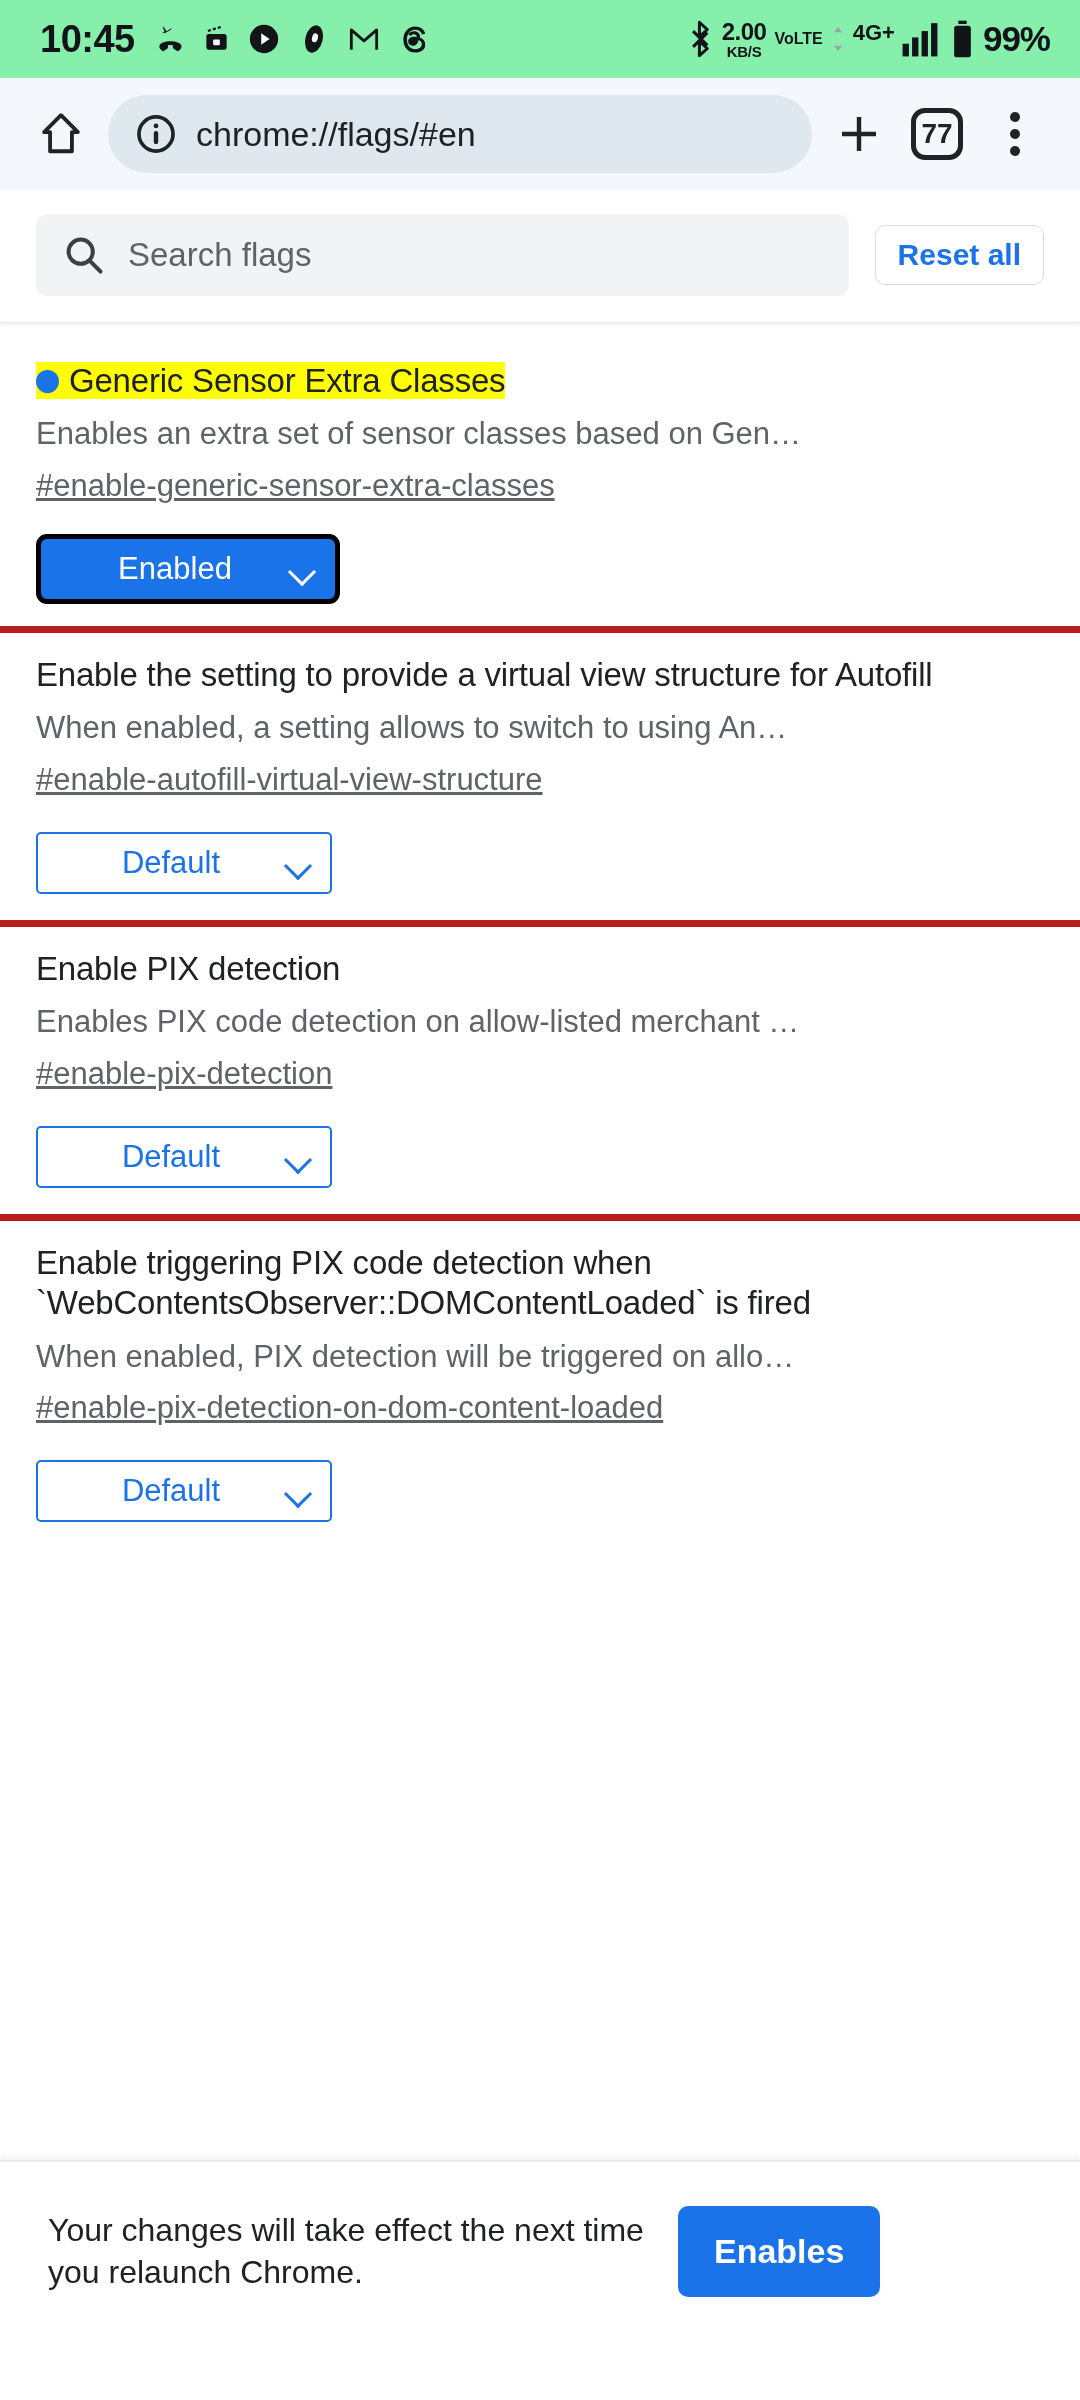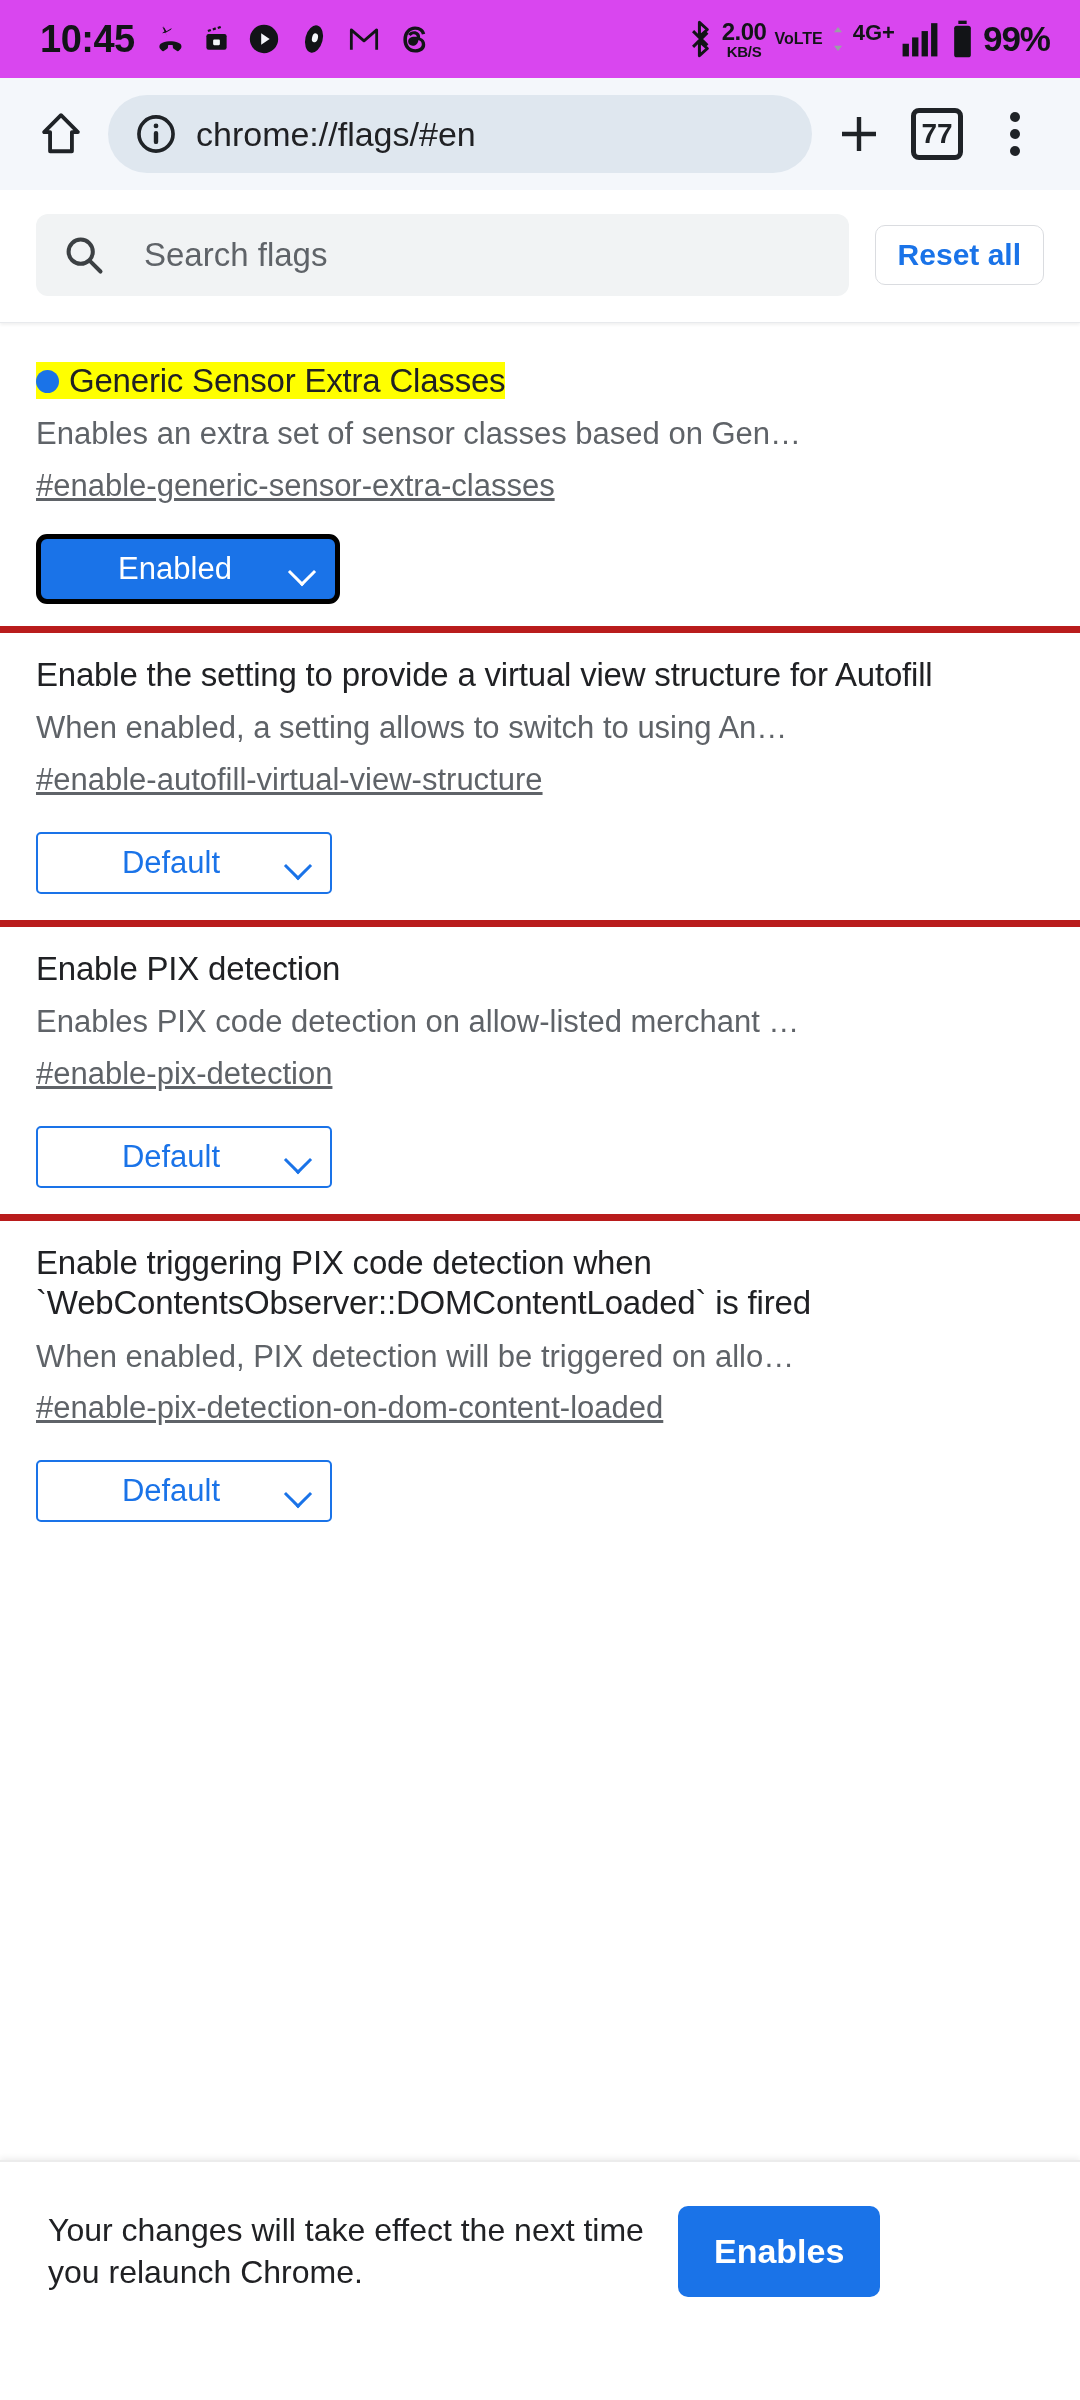--- a/index.html
+++ b/index.html
@@ -7,21 +7,21 @@
     width: 1080px; height: 2400px;
     font-family: "Liberation Sans", sans-serif;
     background: #ffffff;
     overflow: hidden;
   }
   body { position: relative; }
 
   
   .status-bar {
     height: 78px;
-    background: #d946ef;
+    background: #86efac;
     display: flex;
     align-items: center;
     justify-content: space-between;
     padding: 0 30px 0 40px;
   }
   .status-left { display: flex; align-items: center; gap: 17px; }
   .status-clock {
     font-size: 38px; font-weight: 700; color: #121417;
     letter-spacing: -0.5px; line-height: 1;
   }
@@ -67,21 +67,21 @@
   }
   .omnibox .url {
     font-size: 34px;
     color: #202124;
     white-space: nowrap;
     overflow: hidden;
   }
   .tabcount {
     width: 52px; height: 52px;
     border: 5px solid #1f2327;
-    border-radius: 8px;
+    border-radius: 14px;
     display: flex; align-items: center; justify-content: center;
     font-size: 28px; font-weight: 700; color: #1f2327;
   }
   .kebab { display: flex; flex-direction: column; gap: 7px; align-items: center; }
   .kebab i { width: 10px; height: 10px; border-radius: 50%; background: #1f2327; display: block; }
 
   
   .flags-head {
     background: #ffffff;
     padding: 24px 36px 26px 36px;
@@ -93,21 +93,21 @@
     position: relative;
     z-index: 5;
   }
   .search-box {
     flex: 1 1 auto;
     height: 82px;
     background: #f1f3f4;
     border-radius: 12px;
     display: flex;
     align-items: center;
-    gap: 38px;
+    gap: 22px;
     padding: 0 26px;
   }
   .search-box .ph { font-size: 33px; color: #5f6368; }
   .reset-btn {
     flex: 0 0 auto;
     height: 60px;
     padding: 0 22px;
     border: 1px solid #dadce0;
     border-radius: 10px;
     background: #fff;

